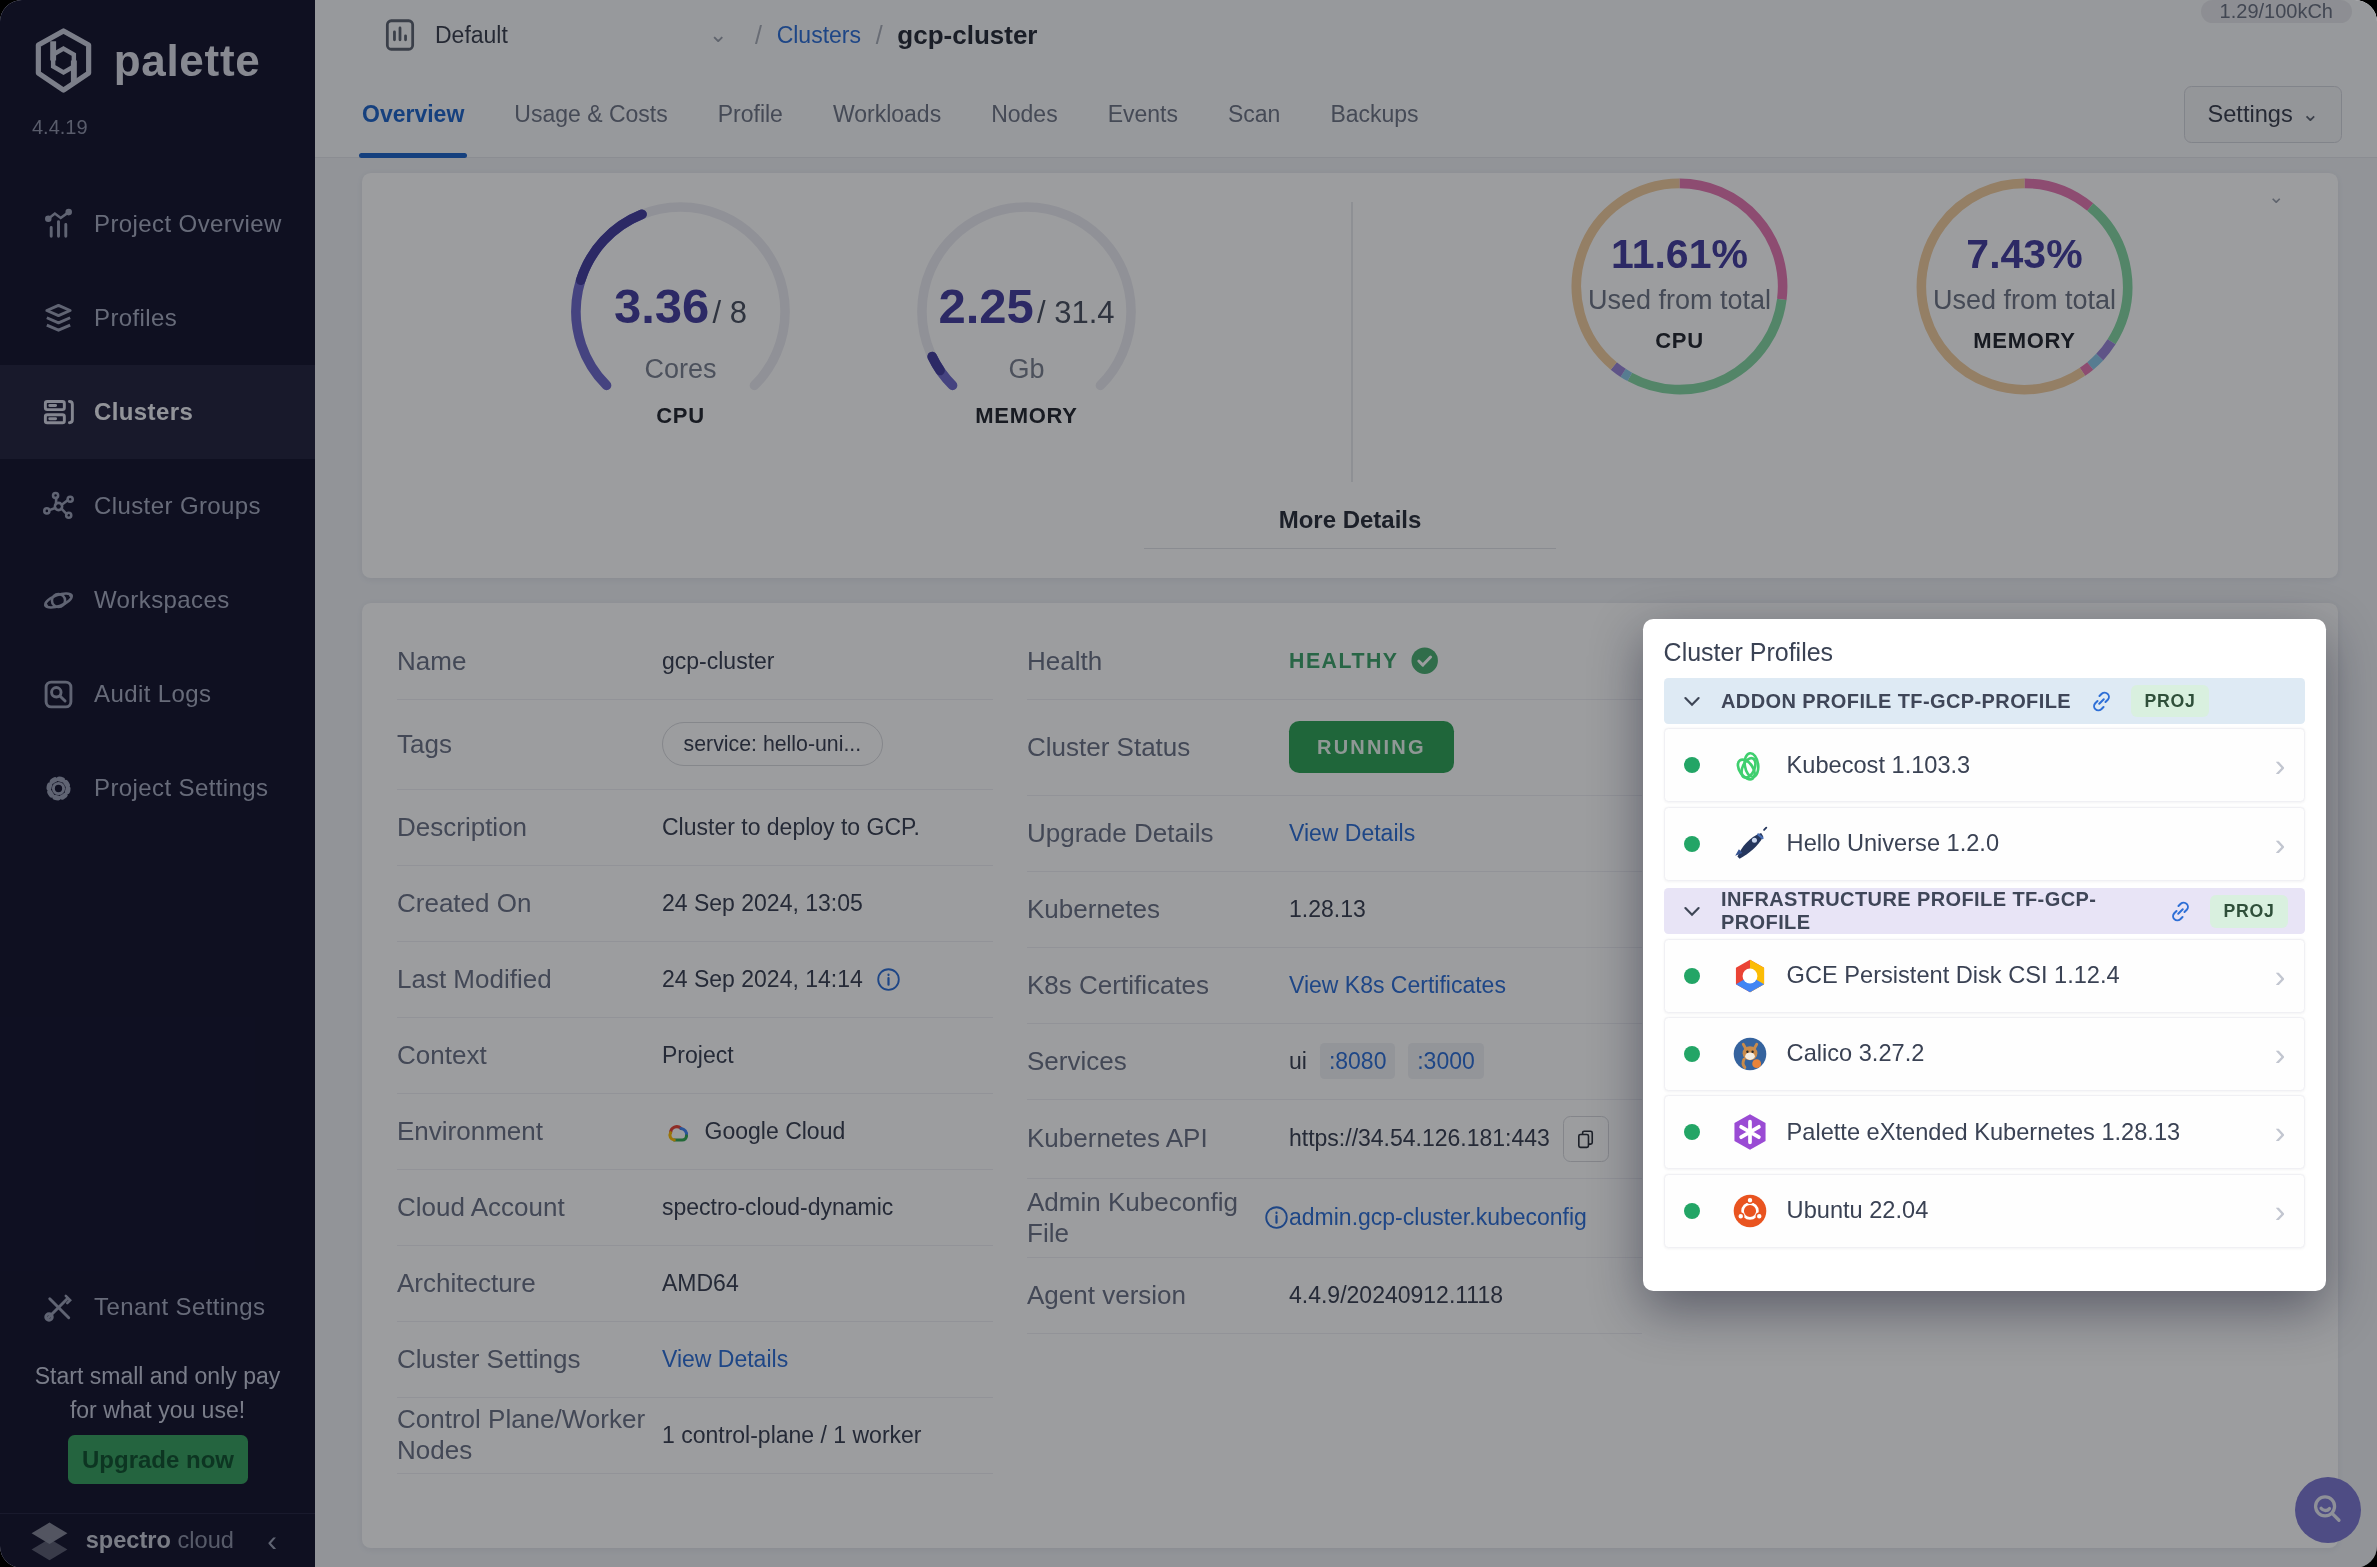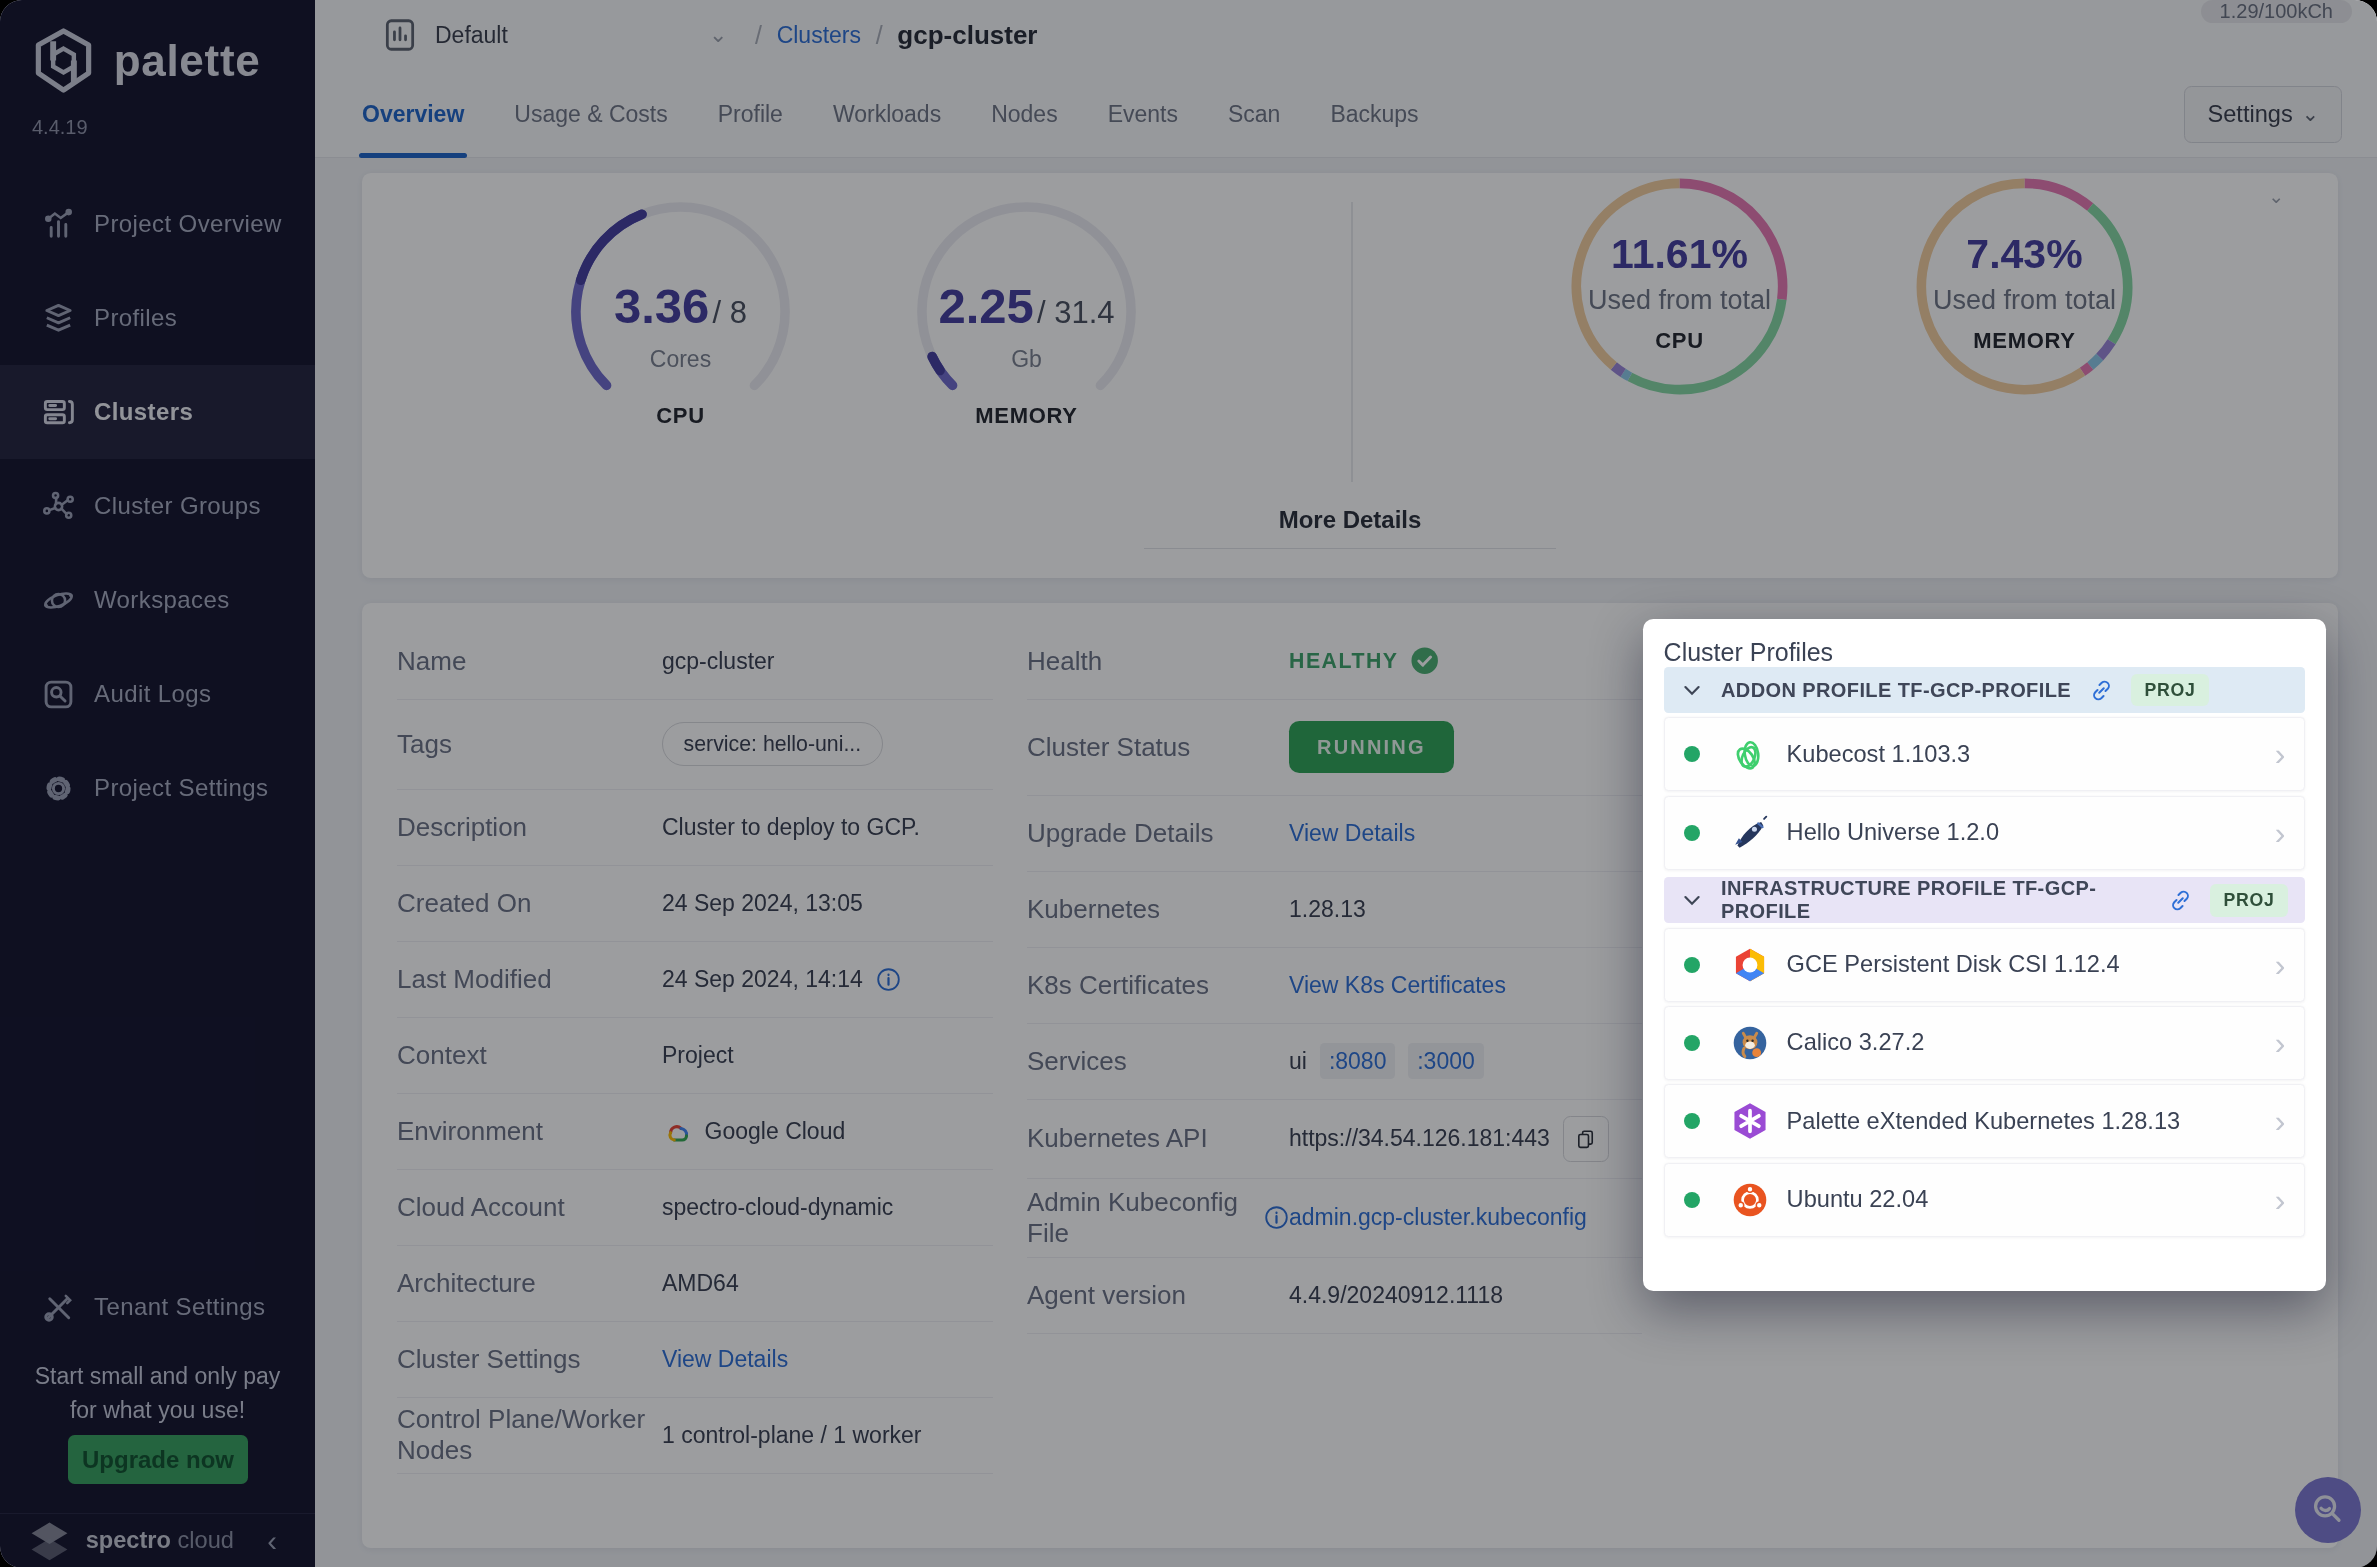--- a/index.html
+++ b/index.html
@@ -81,21 +81,21 @@
   .content { position:absolute; left:315px; top:158px; width:2062px; height:1410px; }
   .card { position:absolute; background:#fff; border-radius:8.8px;
           box-shadow:0 1.5px 5.9px rgba(30,35,60,0.06); }
   .card-top { left:47px; top:14.7px; width:1976px; height:405px; }
   .card-details { left:47px; top:445px; width:1976px; height:945px; }
 
   .gauge-wrap { position:absolute; width:243px; }
   .gauge-text { position:absolute; width:243px; text-align:center; }
   .g-val { font-size:49px; font-weight:bold; color:#453F9E; }
   .g-total { font-size:31px; color:#4A5060; }
-  .g-unit { font-size:23px; color:#7A8090; margin-top:12px; }
+  .g-unit { font-size:27px; color:#7A8090; margin-top:20px; }
   .g-cap { font-size:22px; font-weight:bold; color:#23272F; letter-spacing:0.7px; }
   .d-val { font-size:41px; font-weight:bold; color:#453F9E; }
   .d-sub { font-size:27px; color:#6E7585; margin-top:7.4px; }
   .d-cap { font-size:22px; font-weight:bold; color:#23272F; letter-spacing:0.7px; margin-top:11.8px; }
   .vdiv { position:absolute; left:989px; top:29.4px; width:1.5px; height:280px; background:#E8E9ED; }
   .more-details { position:absolute; left:782px; top:333px; width:412px; text-align:center;
                   padding-bottom:14.7px; border-bottom:1.5px solid #E2E3E8; font-size:24px;
                   font-weight:bold; color:#2B303B; cursor:pointer; background:none; }
 
   .dcol { position:absolute; top:20.6px; }
@@ -122,21 +122,21 @@
               cursor:pointer; color:#2A2F3A; }
   .info-ic { width:25px; height:25px; color:#2E6FD6; flex:none; }
 
   
   .dim-overlay { position:absolute; inset:0; background:rgba(8,9,15,0.40); z-index:50; pointer-events:none; }
   .profiles-panel { position:absolute; left:1643px; top:619px; width:683px; height:672px;
                     background:#fff; border-radius:10.3px; z-index:60;
                     box-shadow:0 17.7px 52px rgba(15,18,40,0.45); padding:19px 20.6px; }
   .pp-title { font-size:25px; color:#3A4254; }
   .pp-header { display:flex; align-items:center; height:46px; border-radius:4.4px;
-               margin-top:0; padding:0 17.7px; gap:17.7px; cursor:pointer; }
+               margin-top:11px; padding:0 17.7px; gap:17.7px; cursor:pointer; }
   .pp-header.addon { background:#DEEAF4; }
   .pp-header.infra { background:#E8E4F6; margin-top:7.4px; }
   .pp-chev { width:22px; height:22px; color:#3E4656; flex:none; }
   .pp-hlabel { font-size:20px; font-weight:bold; color:#3F4658; letter-spacing:0.4px; }
   .link-ic { width:25px; height:25px; color:#2E6FD6; flex:none; }
   .proj-badge { background:#D9F0DF; color:#2F4F3A; font-size:17.7px; font-weight:bold;
                 letter-spacing:0.7px; padding:5.9px 13.2px; border-radius:5.9px; }
   .pp-row { position:relative; display:flex; align-items:center; height:74px; margin-top:4.4px;
             background:#FEFEFE; border:0.7px solid #F0F0F4; border-radius:4.4px;
             box-shadow:0 0.7px 2.9px rgba(20,20,40,0.05); cursor:pointer; }

